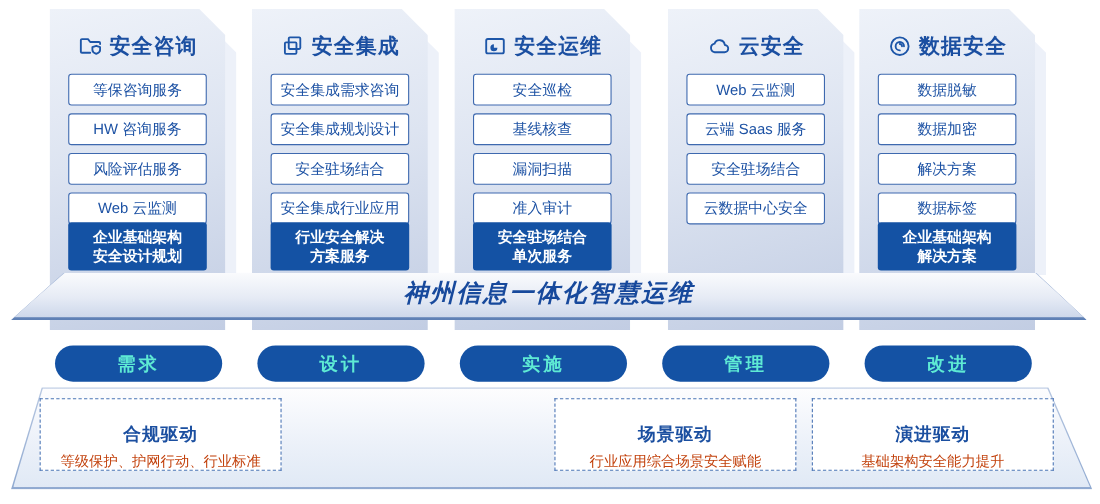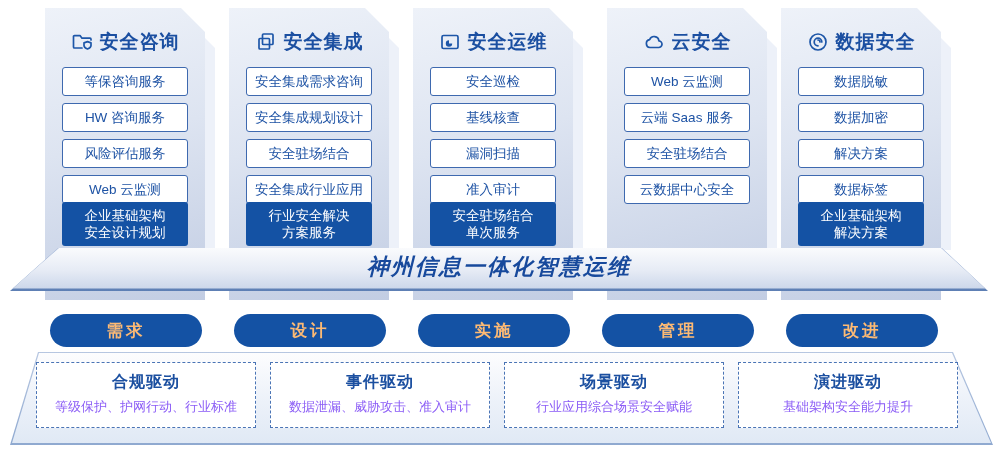--- a/index.html
+++ b/index.html
@@ -16,54 +16,54 @@
              clip-path:polygon(0 0,calc(100% - 24px) 0,100% 24px,100% 100%,0 100%);}
   .col-header{position:absolute;top:21px;left:0;right:0;display:flex;
               justify-content:center;align-items:center;gap:7px;}
   .col-header .ttl{font-size:19px;font-weight:bold;color:#1b4fa1;letter-spacing:1px;}
   .col-header svg{display:block;}
   .col-items{position:absolute;top:59px;left:17px;right:17px;}
   .col-item{height:27px;margin-bottom:7px;background:#ffffff;border:1px solid #3e69af;
             border-radius:3px;display:flex;align-items:center;justify-content:center;
             font-size:13.5px;color:#1d52a4;white-space:nowrap;}
   .col-footer{position:absolute;top:194px;left:17px;right:17px;height:44px;
-              background:#1452a4;border-radius:3px;color:#ffffff;font-weight:normal;
+              background:#1452a4;border-radius:3px;color:#ffffff;font-weight:bold;
               font-size:13.5px;line-height:17px;display:flex;flex-direction:column;
               align-items:center;justify-content:center;text-align:center;}
 
   
   .banner{position:absolute;left:10px;top:248px;width:978px;height:43px;
           background:linear-gradient(to bottom,#aebfdd 0%,#5d7fb4 100%);
           clip-path:polygon(48px 0,calc(100% - 46px) 0,100% 100%,0 100%);}
   .banner-inner{position:absolute;left:2px;right:2px;top:0;bottom:2.5px;
           background:linear-gradient(to bottom,#fafbfd 0%,#e6ebf5 55%,#ccd7ea 100%);
           clip-path:polygon(47px 0,calc(100% - 45px) 0,100% 100%,0 100%);
           display:flex;align-items:center;justify-content:center;}
   .banner-title{font-size:22px;font-weight:bold;font-style:italic;color:#17499c;
                 letter-spacing:2px;padding-bottom:2px;}
 
   
   .pill{position:absolute;top:314px;width:152px;height:33px;background:#1452a4;
-        border-radius:17px;color:#fdba74;font-weight:bold;font-size:16.5px;
+        border-radius:17px;color:#5eead4;font-weight:bold;font-size:16.5px;
         letter-spacing:3px;display:flex;align-items:center;justify-content:center;}
 
   
   .platform{position:absolute;left:10px;top:352px;width:983px;height:93px;
             background:linear-gradient(to bottom,#b7c7e1 0%,#8fa9d0 100%);
             clip-path:polygon(28px 0,calc(100% - 40px) 0,100% 100%,0 100%);}
   .platform-inner{position:absolute;left:2px;right:2px;top:1px;bottom:2px;
             background:linear-gradient(to bottom,#fdfdfe 0%,#ecf1f9 55%,#e0e9f5 100%);
             clip-path:polygon(27px 0,calc(100% - 39px) 0,100% 100%,0 100%);}
 
   
   .driver{position:absolute;top:362px;width:220px;height:66px;background:#ffffff;
           border:1.5px dashed #4a74b5;box-sizing:border-box;text-align:center;}
-  .driver-title{margin-top:9px;font-size:16px;font-weight:bold;color:#1b4fa0;
+  .driver-title{margin-top:22px;font-size:16px;font-weight:bold;color:#1b4fa0;
                 letter-spacing:1px;}
-  .driver-sub{margin-top:5px;font-size:13px;color:#8b5cf6;white-space:nowrap;}
+  .driver-sub{margin-top:5px;font-size:13px;color:#c2410c;white-space:nowrap;}
 </style>
 </head>
 <body>
 
 <div class="stage">
 
   <div class="col" style="left:45px">
     <div class="col-shadow"></div>
     <div class="col-panel">
       <div class="col-header">
@@ -197,24 +197,20 @@
   <div class="pill" style="left:786px">改进</div>
 
   <div class="platform">
     <div class="platform-inner"></div>
   </div>
 
   <div class="driver" style="left:36px">
     <div class="driver-title">合规驱动</div>
     <div class="driver-sub">等级保护、护网行动、行业标准</div>
   </div>
-  <div class="driver" style="left:270px">
-    <div class="driver-title">事件驱动</div>
-    <div class="driver-sub">数据泄漏、威胁攻击、准入审计</div>
-  </div>
   <div class="driver" style="left:504px">
     <div class="driver-title">场景驱动</div>
     <div class="driver-sub">行业应用综合场景安全赋能</div>
   </div>
   <div class="driver" style="left:738px">
     <div class="driver-title">演进驱动</div>
     <div class="driver-sub">基础架构安全能力提升</div>
   </div>
 
 </div>

